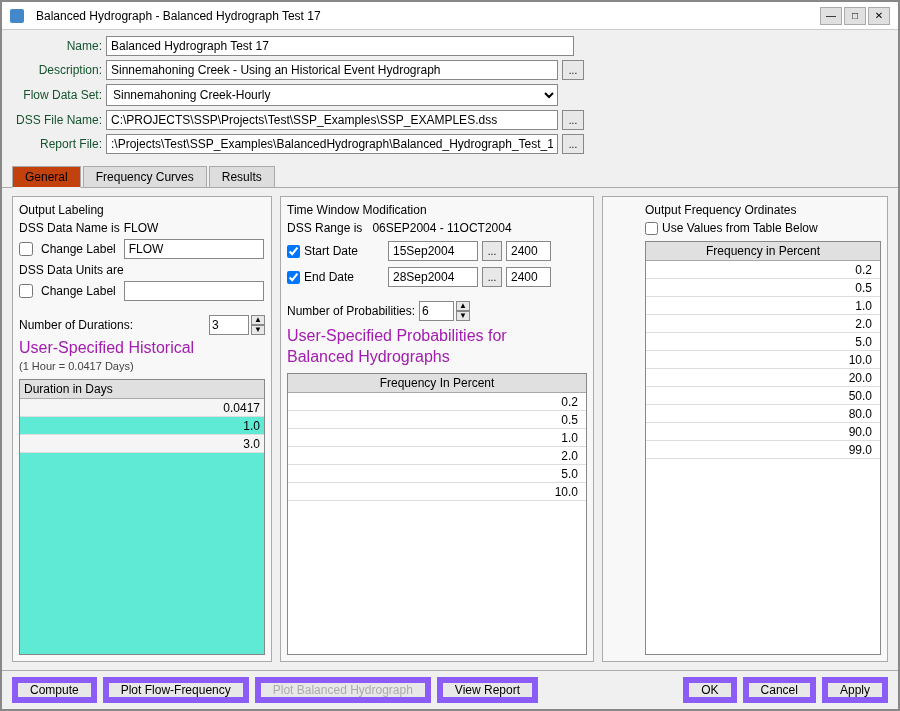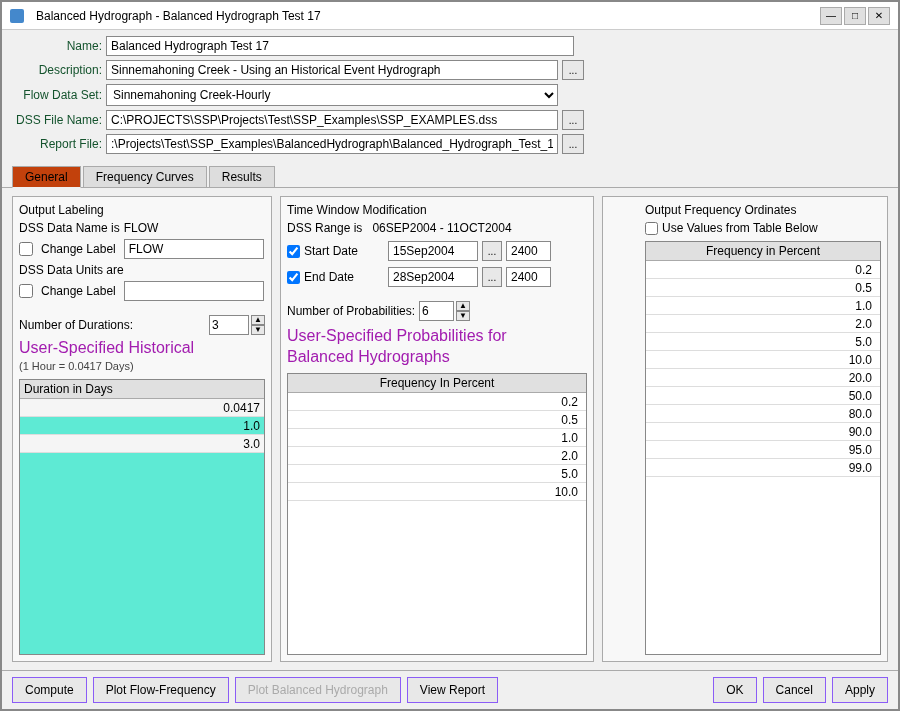--- a/index.html
+++ b/index.html
@@ -316,21 +316,21 @@
       display: flex;
       gap: 6px;
     }
     .bottom-right {
       display: flex;
       gap: 6px;
     }
     .btn {
       height: 26px;
       padding: 0 12px;
-      border: 1px solid #8b5cf6;
+      border: 6px solid #8b5cf6;
       background: #e8e8e8;
       cursor: pointer;
       font-size: 12px;
       display: flex;
       align-items: center;
       justify-content: center;
     }
     .btn:disabled { color: #aaa; cursor: default; }
     .freq-table {
       border: 1px solid #888;
@@ -549,21 +549,20 @@
         <div class="output-freq-row">0.2</div>
         <div class="output-freq-row">0.5</div>
         <div class="output-freq-row">1.0</div>
         <div class="output-freq-row">2.0</div>
         <div class="output-freq-row">5.0</div>
         <div class="output-freq-row">10.0</div>
         <div class="output-freq-row">20.0</div>
         <div class="output-freq-row">50.0</div>
         <div class="output-freq-row">80.0</div>
         <div class="output-freq-row">90.0</div>
-        <div class="output-freq-row">95.0</div>
         <div class="output-freq-row">99.0</div>
       </div>
     </div>
   </div>
 
   <div class="bottom-bar">
     <div class="bottom-left">
       <button class="btn">Compute</button>
       <button class="btn">Plot Flow-Frequency</button>
       <button class="btn" disabled="">Plot Balanced Hydrograph</button>

